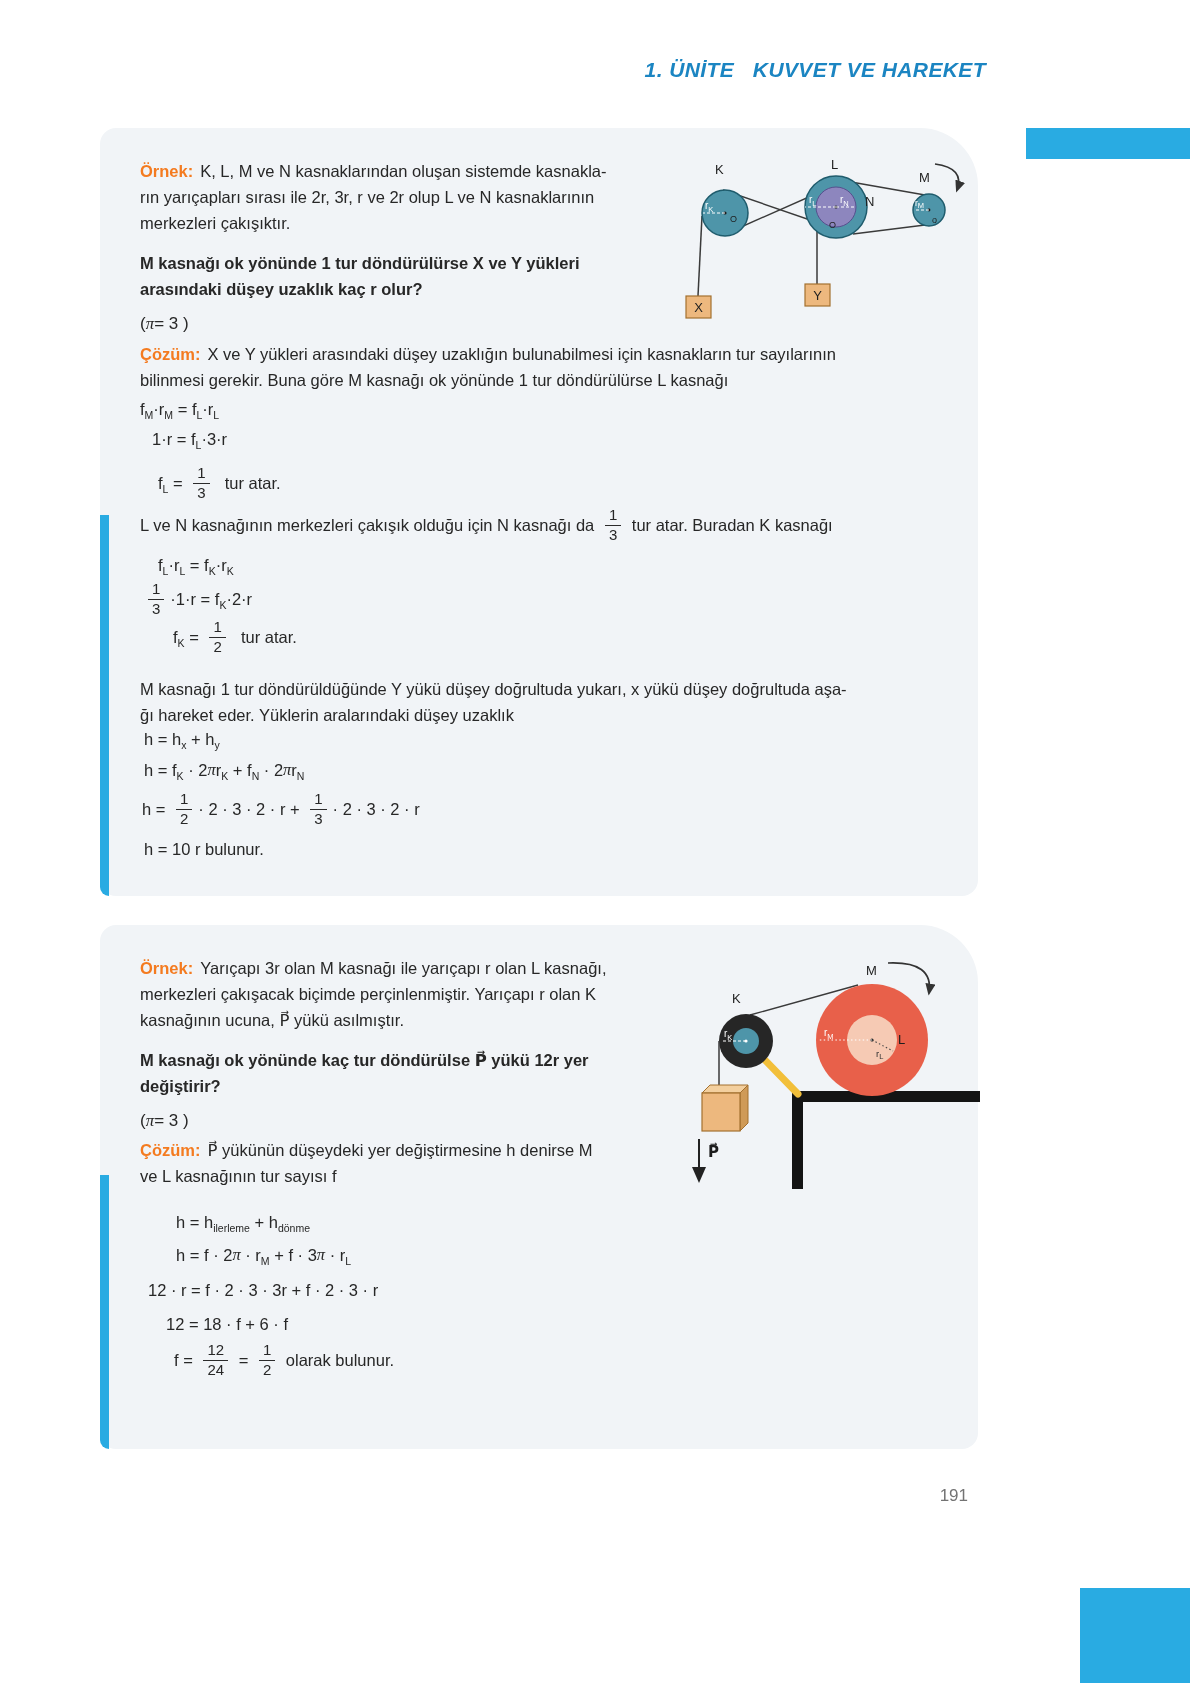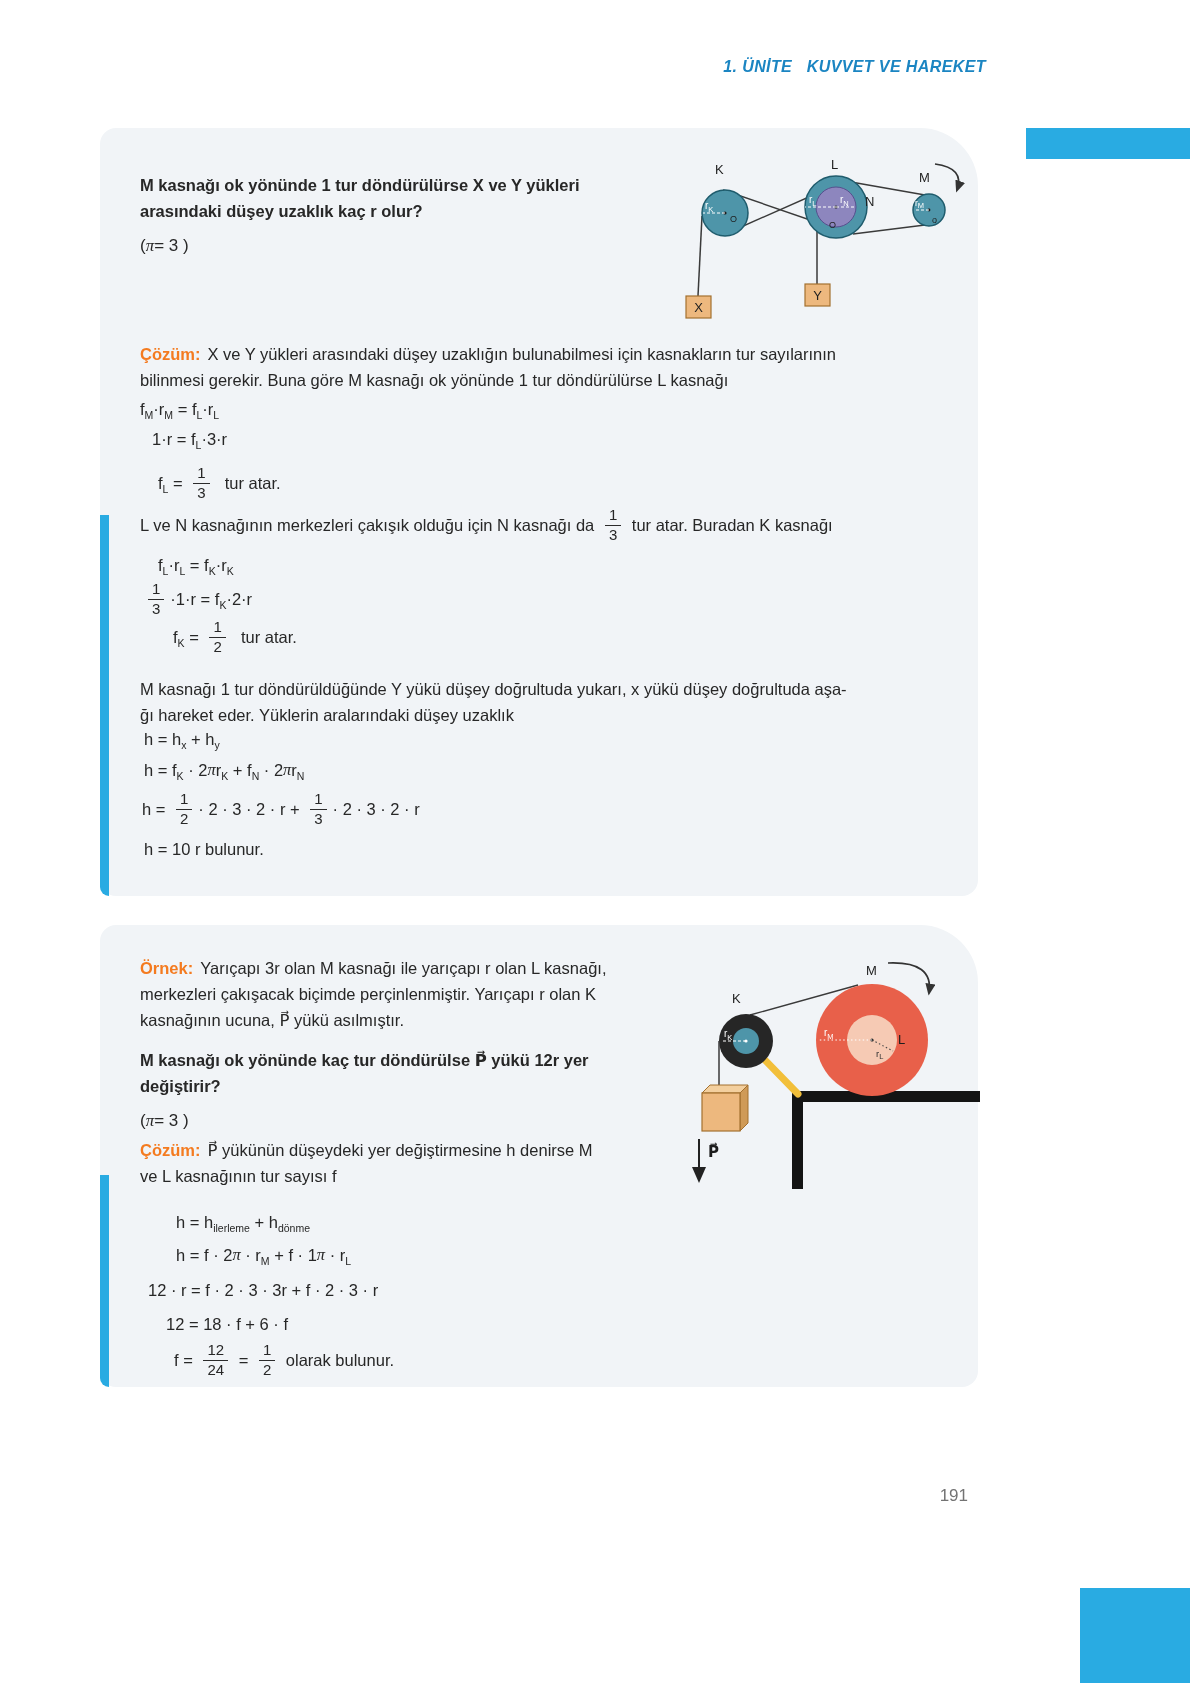--- a/index.html
+++ b/index.html
@@ -4,33 +4,33 @@
 <style>
   * { margin:0; padding:0; box-sizing:border-box; }
   html,body { width:1190px; height:1683px; }
   body {
     position:relative; background:#ffffff; overflow:hidden;
     font-family:"Liberation Sans","DejaVu Sans",sans-serif;
     color:#272727;
   }
   .header {
     position:absolute; top:58px; right:204px;
-    font-size:16px; font-style:italic; font-weight:bold;
+    font-size:21px; font-style:italic; font-weight:bold;
     letter-spacing:.4px; color:#1b85c2; white-space:pre;
   }
   .tab-top { position:absolute; top:128px; right:0; width:164px; height:31px; background:#29abe2; }
   .tab-bottom { position:absolute; right:0; bottom:0; width:110px; height:95px; background:#29abe2; }
   .pagenum { position:absolute; top:1486px; right:222px; font-size:17px; color:#737373; }
 
   .xbox {
     position:absolute; left:100px; width:878px;
     background:#f1f4f7; border-radius:16px 58px 16px 16px;
   }
   #box1 { top:128px; height:768px; }
-  #box2 { top:925px; height:462px; }
+  #box2 { top:925px; height:524px; }
   .bar { position:absolute; left:0; bottom:0; width:9px; background:#29abe2; border-radius:0 0 0 10px; }
   #box1 .bar { top:387px; }
   #box2 .bar { top:250px; }
 
   .para { position:absolute; font-size:16.5px; line-height:26px; }
   .olbl { color:#f47b20; font-weight:bold; margin-right:7px; }
   .pre { white-space:pre-line; }
   .q { font-weight:bold; margin-top:14px; }
   .pi { margin-top:9px; display:flex; align-items:center; font-size:17px; }
 
@@ -63,20 +63,23 @@
 
 <div class="header">1. ÜNİTE   KUVVET VE HAREKET</div>
 <div class="tab-top"></div>
 <div class="tab-bottom"></div>
 <div class="pagenum">191</div>
 
 <div class="xbox" id="box1">
   <div class="bar"></div>
 
   <div class="para" style="left:40px;top:30px;width:565px">
+    <div><span class="olbl">Örnek:</span><span class="pre">K, L, M ve N kasnaklarından oluşan sistemde kasnakla-
+rın yarıçapları sırası ile 2r, 3r, r ve 2r olup L ve N kasnaklarının
+merkezleri çakışıktır.</span></div>
     <div class="q pre">M kasnağı ok yönünde 1 tur döndürülürse X ve Y yükleri
 arasındaki düşey uzaklık kaç r olur?</div>
     <div class="pi">
         <span>( </span>
         <span class="it">π</span>
         <span> = 3 )</span>
       </div>
   </div>
 
   <svg class="diag" style="left:583px;top:28px" width="292" height="178" viewBox="0 0 292 178">
@@ -203,17 +206,17 @@
     <text class="wl" x="36" y="86"><tspan>r</tspan><tspan class="ts" dy="2.5">K</tspan></text>
     <text class="wl" x="136" y="85"><tspan>r</tspan><tspan class="ts" dy="2.5">M</tspan></text>
     <text class="dls" x="188" y="106"><tspan>r</tspan><tspan class="ts" dy="2">L</tspan></text>
     <text class="pl" x="20" y="206">P⃗</text>
   </svg>
 
   <div class="para" style="left:40px;top:212px;width:560px"><span class="olbl">Çözüm:</span><span class="pre">P⃗ yükünün düşeydeki yer değiştirmesine h denirse M
 ve L kasnağının tur sayısı f</span></div>
 
   <div class="eq" style="left:76px;top:288px"><span>h = h<sub>ilerleme</sub></span><span> + h<sub>dönme</sub></span></div>
-  <div class="eq" style="left:76px;top:320px"><span>h = f · 2</span><span class="it">π</span><span> · </span><span>r<sub>M</sub></span><span> + f · 1</span><span class="it">π</span><span> · </span><span>r<sub>L</sub></span></div>
+  <div class="eq" style="left:76px;top:320px"><span>h = f · 2</span><span class="it">π</span><span> · </span><span>r<sub>M</sub></span><span> + f · 3</span><span class="it">π</span><span> · </span><span>r<sub>L</sub></span></div>
   <div class="eq" style="left:48px;top:356px"><span>12 · r = f · 2 · 3 · 3r + f · 2 · 3 · r</span></div>
   <div class="eq" style="left:66px;top:390px"><span>12 = 18 · f + 6 · f</span></div>
   <div class="eq" style="left:74px;top:416px"><span>f = </span><span class="frac"><span class="fn">12</span><span class="fd">24</span></span><span> = </span><span class="frac"><span class="fn">1</span><span class="fd">2</span></span><span> olarak bulunur.</span></div>
 </div>
 
 </body></html>

